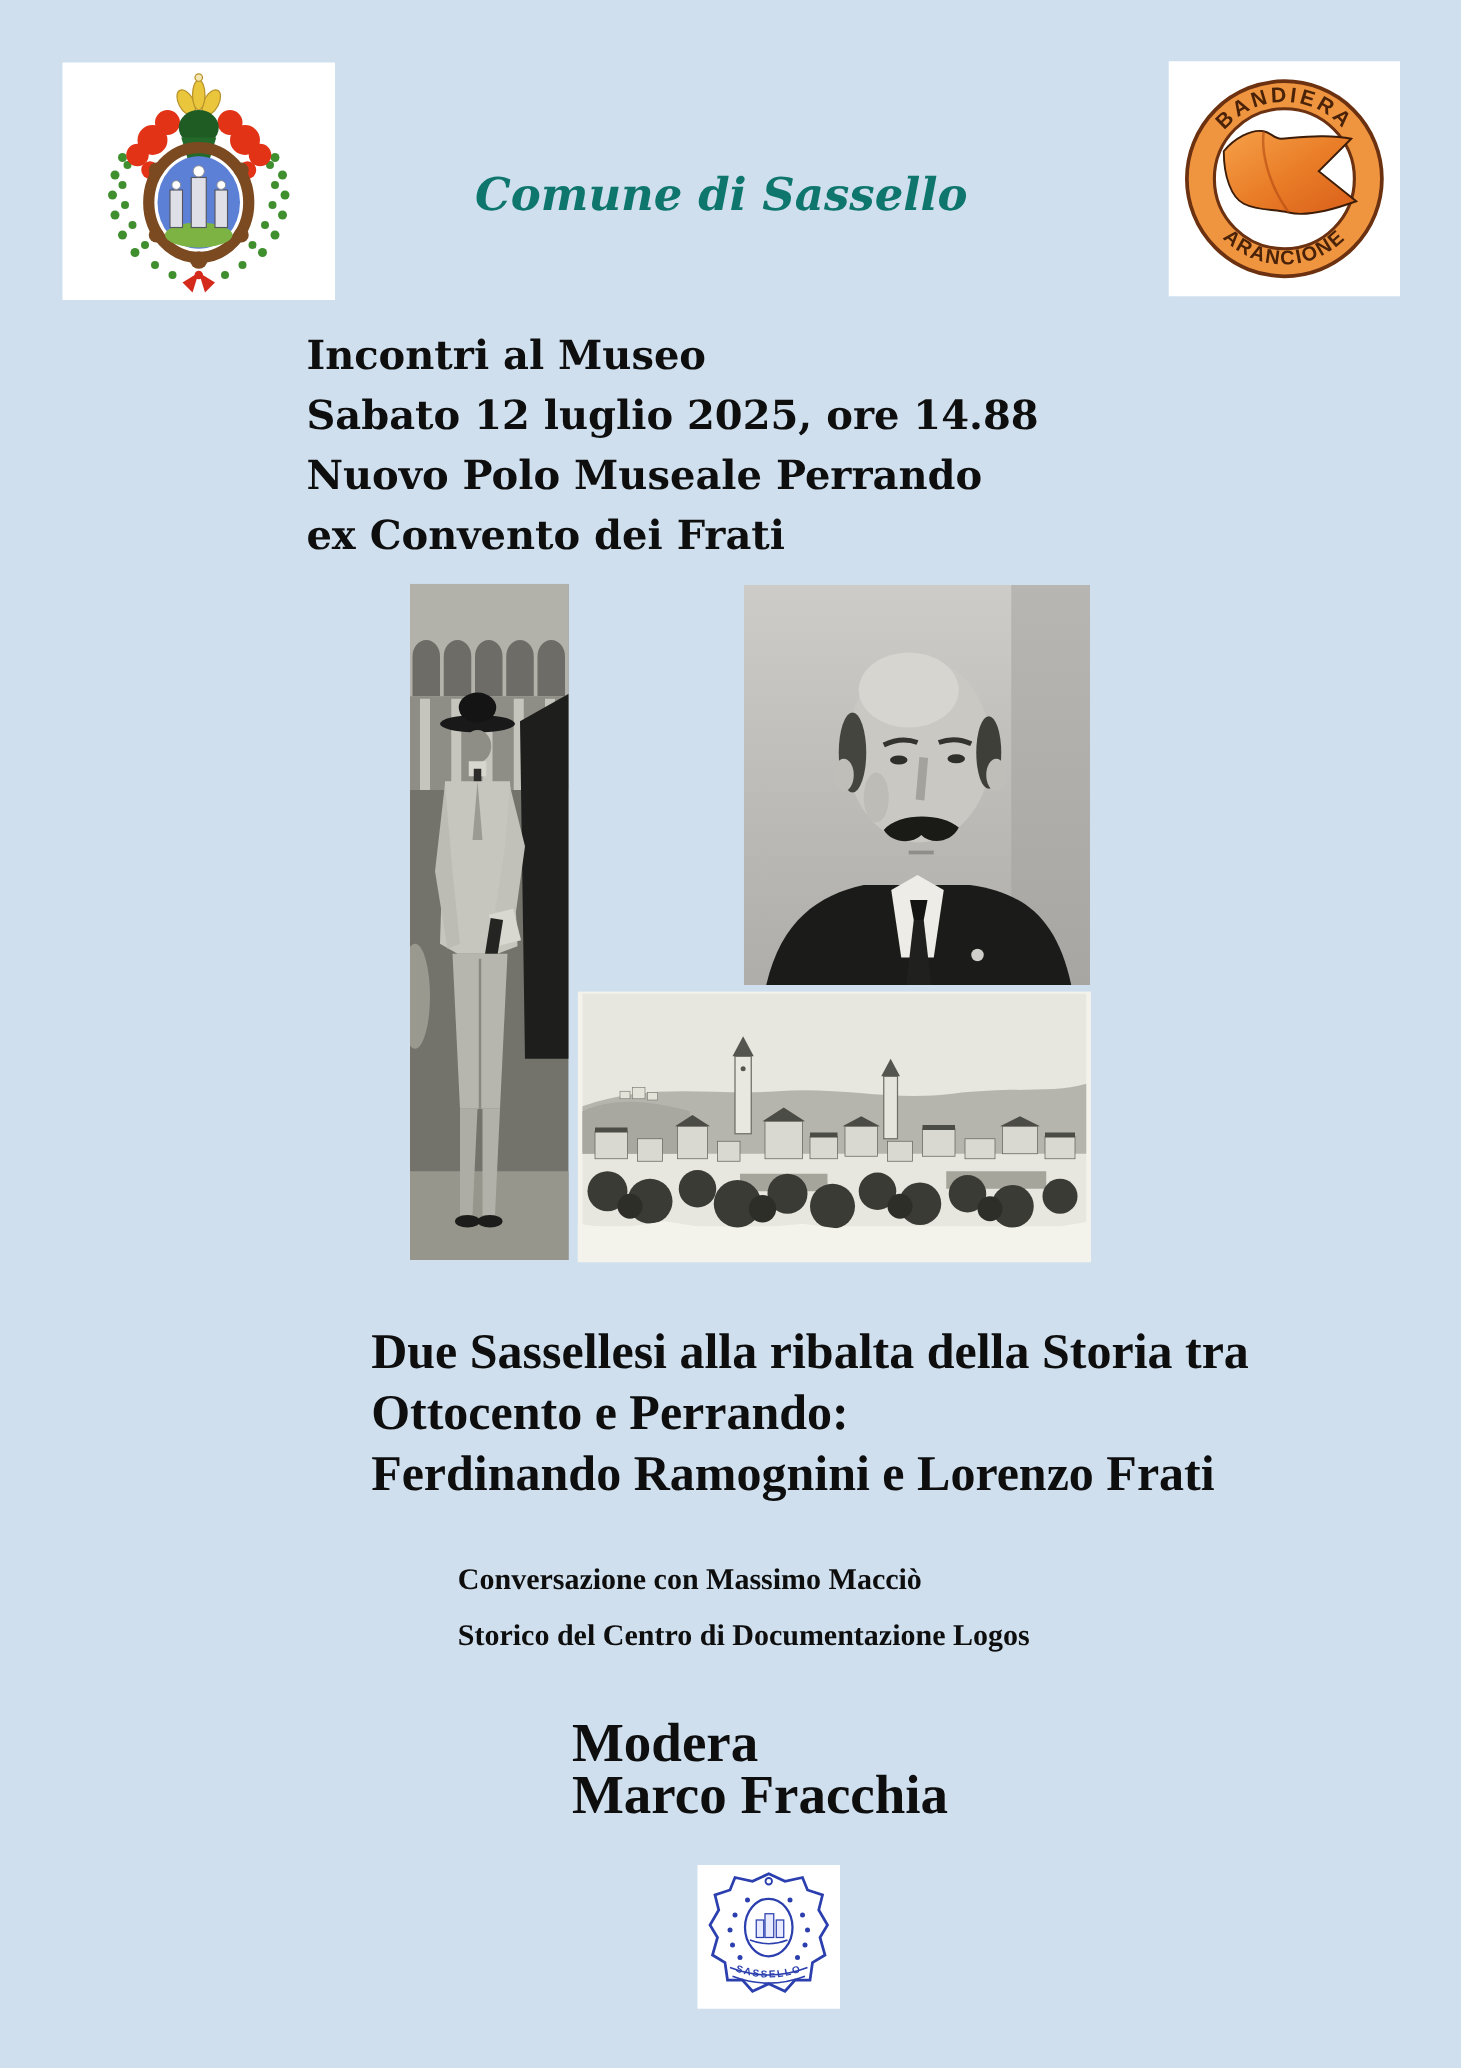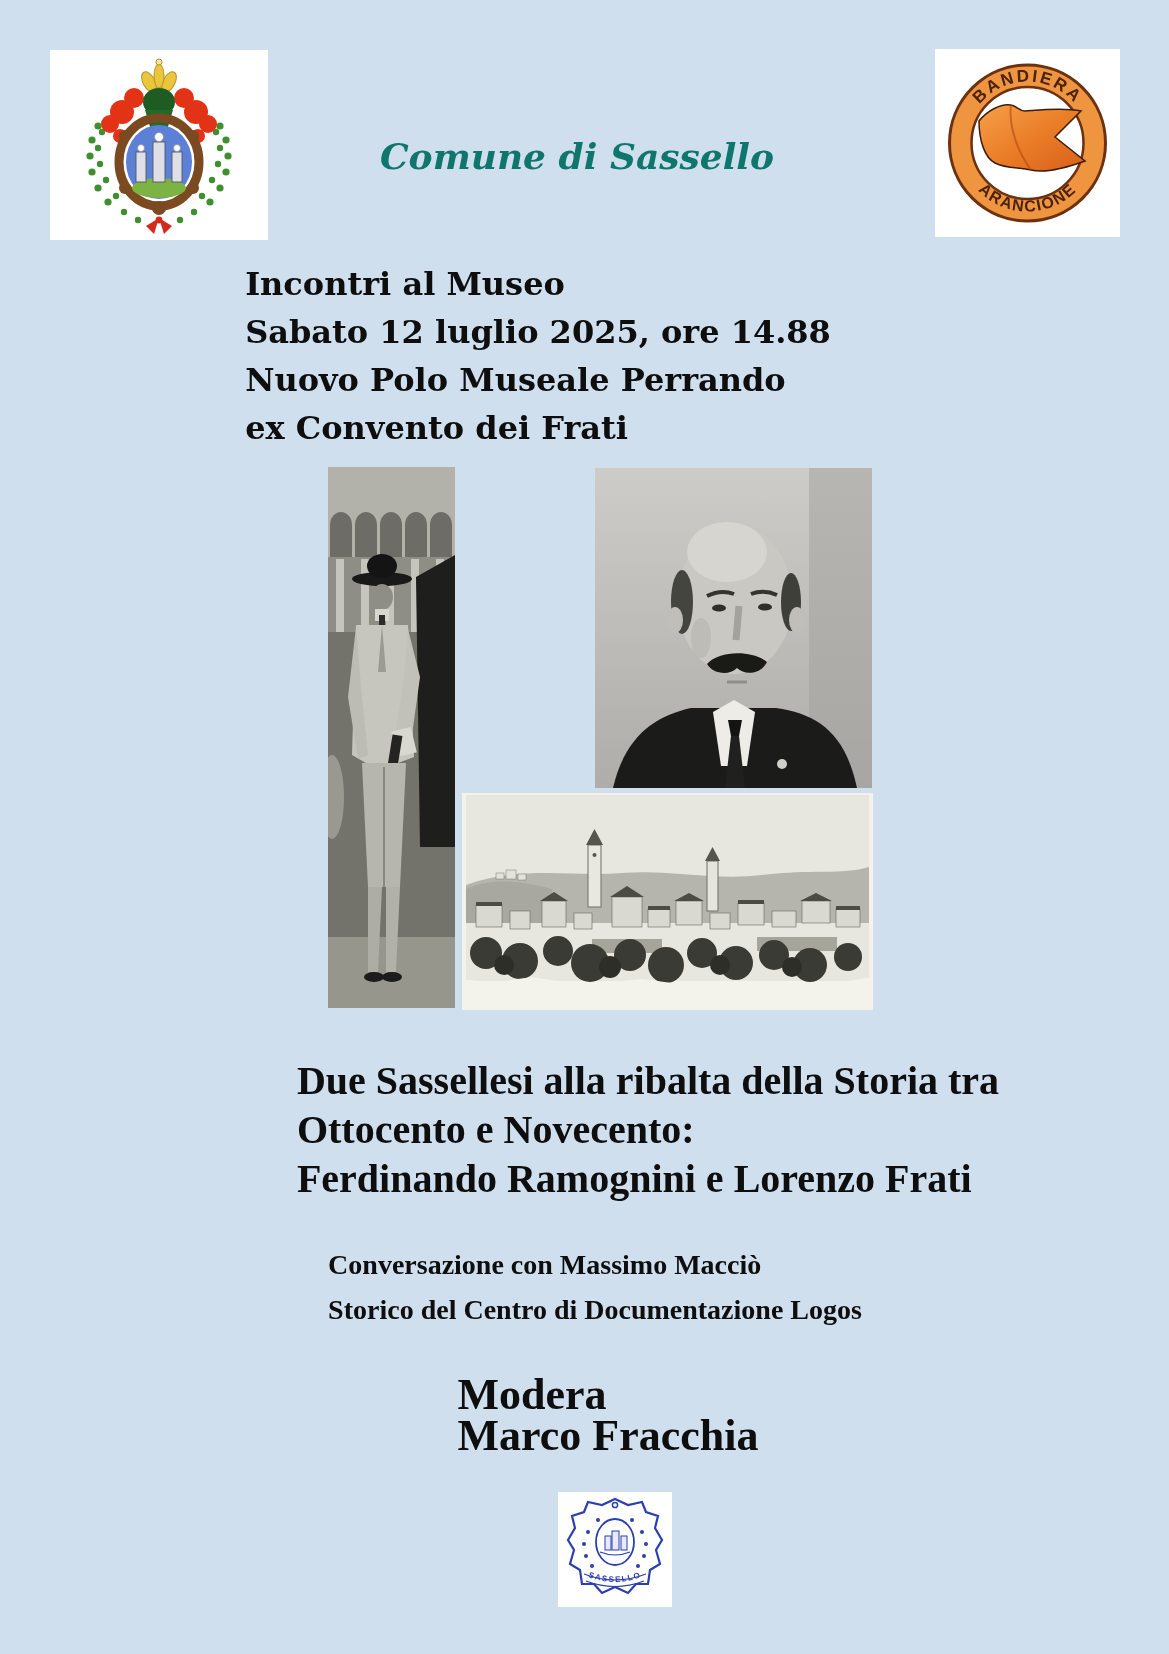--- a/index.html
+++ b/index.html
@@ -14,21 +14,21 @@
     position:absolute;left:577px;top:132px;transform:translateX(-50%);
     font-family:"DejaVu Serif",serif;font-style:italic;font-weight:bold;
     font-size:36px;line-height:48px;color:#0f766e;white-space:nowrap;
   }
   .text-block{position:absolute;transform:translateX(-50%);text-align:left;white-space:nowrap;font-weight:bold;}
   .event-block{
     left:538px;top:260px;font-family:"DejaVu Serif",serif;
     font-size:32px;line-height:48px;letter-spacing:0px;
   }
   .title-block{left:604px;top:1056px;font-size:40px;line-height:49px;margin-left:44px;}
-  .conv-block{left:595px;top:1242px;font-size:28px;line-height:45px;}
+  .conv-block{left:595px;top:1242px;font-size:24px;line-height:45px;}
   .mod-block{left:608px;top:1374px;font-size:44px;line-height:41px;}
   .photo{position:absolute;overflow:hidden;}
   .photo svg{display:block;}
   .photo-left{left:328px;top:467px;width:127px;height:541px;}
   .photo-portrait{left:595px;top:468px;width:277px;height:320px;}
   .photo-panorama{left:462px;top:793px;width:411px;height:217px;}
   .seal-box{position:absolute;left:558px;top:1492px;width:114px;height:115px;background:#ffffff;
     display:flex;align-items:center;justify-content:center;}
 </style>
 </head>
@@ -290,21 +290,21 @@
           <circle cx="148" cy="174" r="11"></circle>
           <circle cx="258" cy="172" r="10"></circle>
         <circle cx="330" cy="174" r="10"></circle>
       </g>
       <polygon points="0,186 30,190 70,184 120,192 180,186 240,194 300,188 350,194 411,184 411,217 0,217" fill="#f3f3ec"></polygon>
     </svg>
   </div>
 
   <div class="text-block title-block">
     <div>Due Sassellesi alla ribalta della Storia tra</div>
-    <div>Ottocento e Novecento:</div>
+    <div>Ottocento e Perrando:</div>
     <div>Ferdinando Ramognini e Lorenzo Frati</div>
   </div>
 
   <div class="text-block conv-block">
     <div>Conversazione con Massimo Macciò</div>
     <div>Storico del Centro di Documentazione Logos</div>
   </div>
 
   <div class="text-block mod-block">
     <div>Modera</div>

